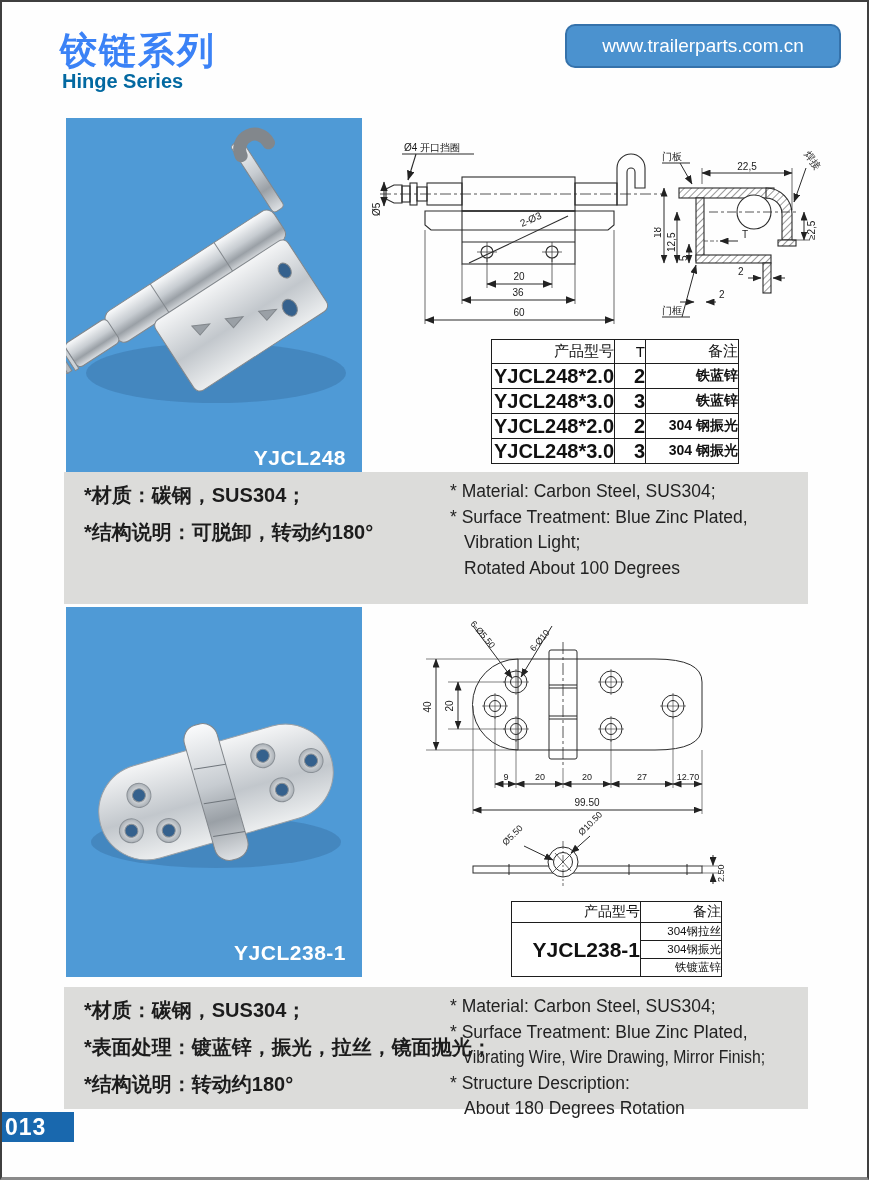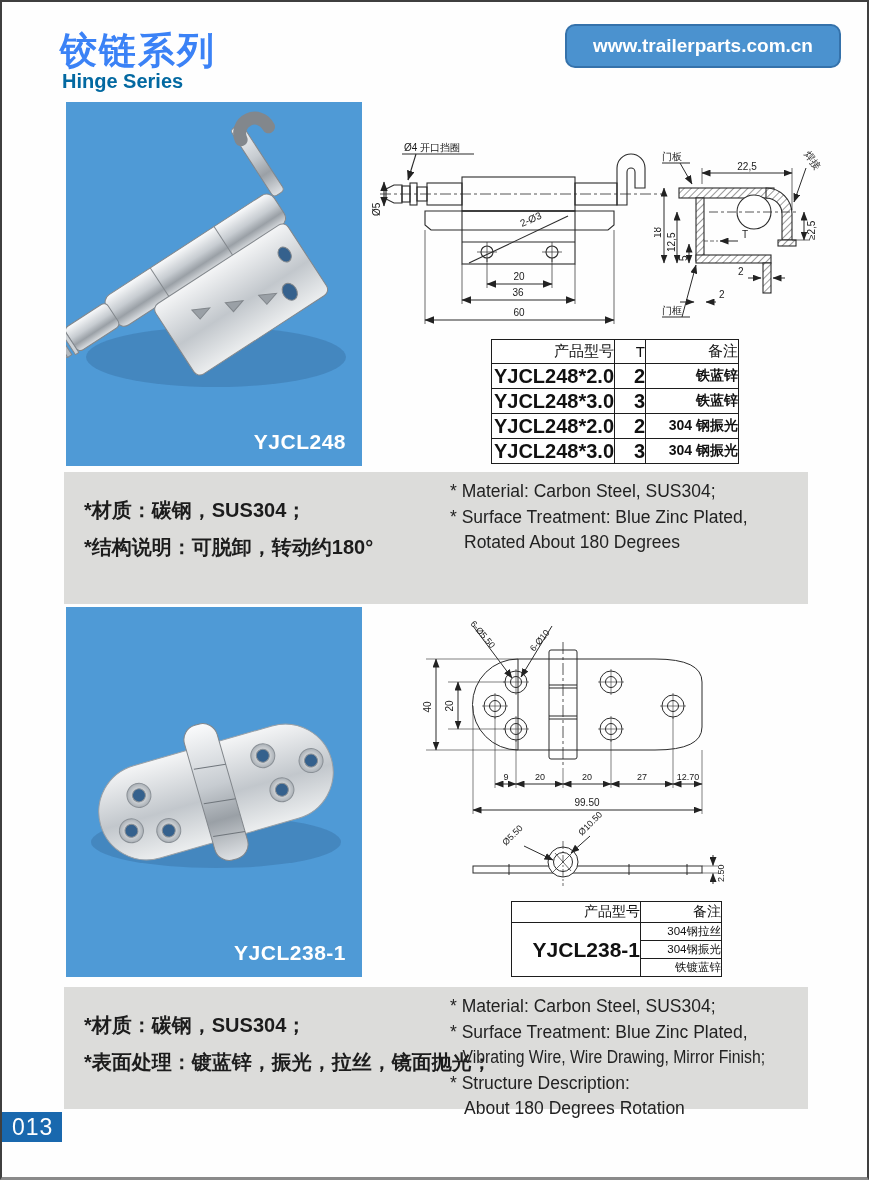--- a/index.html
+++ b/index.html
@@ -3,48 +3,48 @@
 <meta charset="utf-8">
 <style>
   html,body{margin:0;padding:0;background:#e8e8e8;}
   .page{position:relative;width:869px;height:1180px;margin:0 auto;background:#fefefe;
         border:2px solid #3f3f3f;border-bottom:3px solid #8a8a8a;box-sizing:border-box;
         overflow:hidden;font-family:"Liberation Sans",sans-serif;color:#111;}
   .abs{position:absolute;}
   .title-cn{left:58px;top:24px;font-size:37px;font-weight:700;color:#3b82f6;letter-spacing:2px;}
   .title-en{left:60px;top:68px;font-size:20px;font-weight:700;color:#0369a1;}
   .site-banner{left:563px;top:22px;width:276px;height:44px;background:#4b92cf;border:2px solid #3572ab;
-        border-radius:10px;color:#fff;font-weight:700;font-size:19px;display:flex;
+        border-radius:10px;color:#fff;font-weight:400;font-size:19px;display:flex;
         align-items:center;justify-content:center;box-sizing:border-box;}
   .photo{background:#4f9ad6;overflow:hidden;}
-  .photo1{left:64px;top:100px;width:296px;height:364px;}
+  .photo1{left:64px;top:116px;width:296px;height:364px;}
   .photo2{left:64px;top:605px;width:296px;height:370px;}
   .model-label{position:absolute;right:16px;bottom:12px;color:#fff;font-weight:700;font-size:21px;letter-spacing:.5px;}
   .desc{background:#dcdcda;box-sizing:border-box;}
   .desc1{left:62px;top:470px;width:744px;height:132px;}
   .desc2{left:62px;top:985px;width:744px;height:122px;}
-  .cn-col{position:absolute;left:20px;top:20px;}
+  .cn-col{position:absolute;left:20px;top:5px;}
   .cn-line{font-size:20px;font-weight:700;color:#1c1c1c;line-height:37px;white-space:nowrap;}
   .en-col{position:absolute;left:386px;top:7px;width:356px;}
   .en-line{font-size:17.5px;color:#222;line-height:25.5px;white-space:nowrap;}
   .en-line.cont{padding-left:14px;}
   .en-line.condensed{transform:scaleX(.9);transform-origin:left center;}
   table{border-collapse:collapse;background:#fff;}
   td,th{border:1.6px solid #1d1d1d;text-align:right;vertical-align:middle;padding:0;}
   .t1{left:489px;top:337px;}
   .t1 th{font-weight:400;font-size:15px;height:23px;}
   .t1 td{font-size:20px;font-weight:600;height:24px;}
   .t1 .c1{width:122px;} .t1 .c2{width:30px;} .t1 .c3{width:92px;}
   .t1 .note{font-weight:700;font-size:14px;}
   .t2{left:509px;top:899px;}
   .t2 th{font-weight:400;font-size:14px;height:20px;}
   .t2 .model-cell{width:128px;font-size:21px;font-weight:700;}
   .t2 .note-cell{width:80px;font-size:11.5px;height:17px;}
-  .page-num{left:0px;top:1110px;width:60px;height:30px;background:#1968ae;color:#fff;
-        font-weight:400;font-size:23px;line-height:30px;padding-left:10px;letter-spacing:1px;box-sizing:border-box;}
+  .page-num{left:0px;top:1110px;width:72px;height:30px;background:#1968ae;color:#fff;
+        font-weight:700;font-size:23px;line-height:30px;padding-left:3px;letter-spacing:1px;box-sizing:border-box;}
   svg text{font-family:"Liberation Sans",sans-serif;fill:#1a1a1a;}
   .dim{font-size:10px;} .dims{font-size:9px;} .cjk{font-size:10px;}
 </style>
 </head>
 <body>
 
 <div class="page">
 
   <svg width="0" height="0" style="position:absolute">
     <defs>
@@ -225,21 +225,22 @@
   </table>
 
   <div class="abs desc desc1">
     <div class="cn-col">
       <div class="cn-line">*材质：碳钢，SUS304；</div>
       <div class="cn-line">*结构说明：可脱卸，转动约180°</div>
     </div>
     <div class="en-col">
       <div class="en-line">* Material: Carbon Steel, SUS304;</div>
       <div class="en-line">* Surface Treatment: Blue Zinc Plated,</div>
-      <div class="en-line cont">Rotated About 180 Degrees</div>
+      <div class="en-line cont">Vibration Light;</div>
+      <div class="en-line cont">Rotated About 100 Degrees</div>
     </div>
   </div>
 
   <div class="abs photo photo2">
     <svg width="296" height="370" viewBox="0 0 296 370">
       <ellipse cx="150" cy="235" rx="125" ry="26" fill="rgba(20,50,90,.18)"></ellipse>
       <g transform="translate(150,185) rotate(-16)" stroke="#9aa0a6" stroke-width="1">
         <rect x="-120" y="-48" width="240" height="96" rx="48" fill="url(#met2)"></rect>
         <g stroke="#8a9096">
           <circle cx="-75" cy="-18" r="12" fill="url(#csg)"></circle>
@@ -378,20 +379,21 @@
       <tr>
         <td class="note-cell">铁镀蓝锌</td>
       </tr>
     </tbody>
   </table>
 
   <div class="abs desc desc2">
     <div class="cn-col">
       <div class="cn-line">*材质：碳钢，SUS304；</div>
       <div class="cn-line">*表面处理：镀蓝锌，振光，拉丝，镜面抛光；</div>
+      <div class="cn-line">*结构说明：转动约180°</div>
     </div>
     <div class="en-col">
       <div class="en-line">* Material: Carbon Steel, SUS304;</div>
       <div class="en-line">* Surface Treatment: Blue Zinc Plated,</div>
       <div class="en-line cont condensed">Vibrating Wire, Wire Drawing, Mirror Finish;</div>
       <div class="en-line">* Structure Description:</div>
       <div class="en-line cont">About 180 Degrees Rotation</div>
     </div>
   </div>
 

